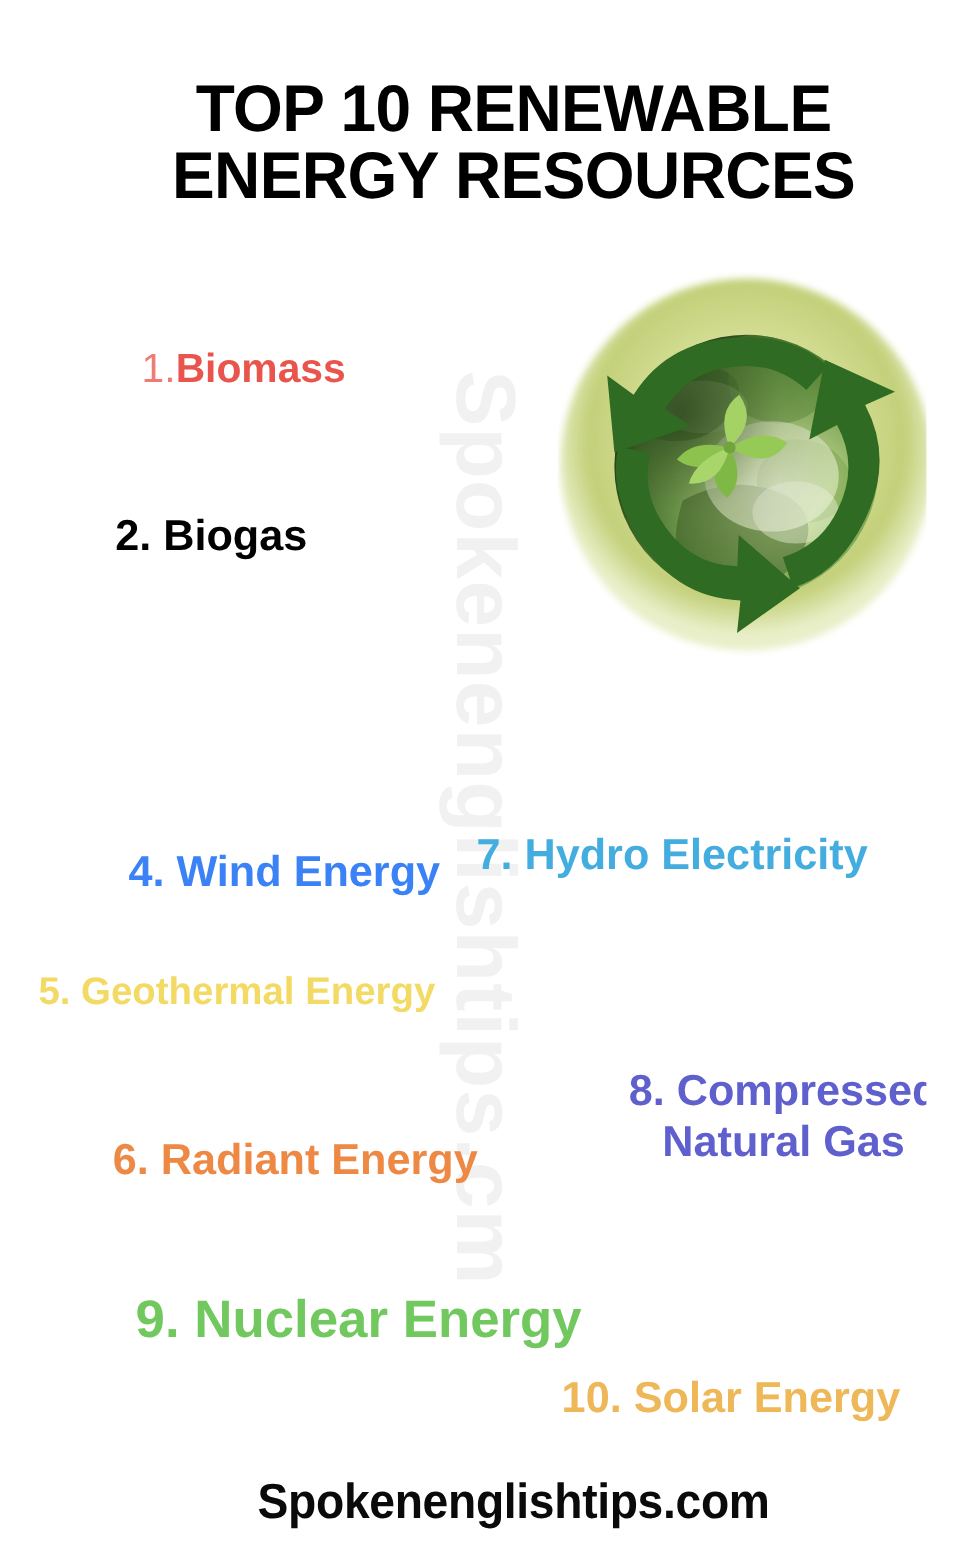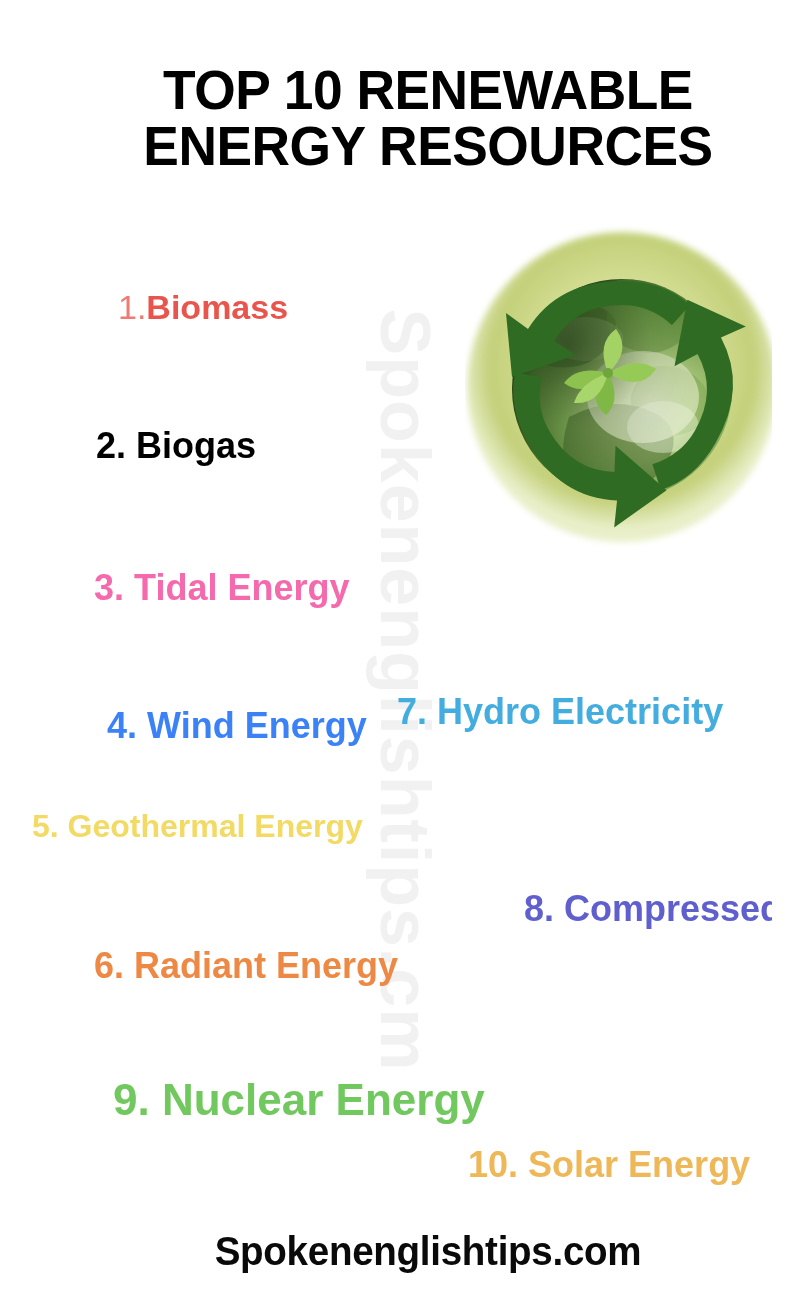--- a/index.html
+++ b/index.html
@@ -234,38 +234,35 @@
   </div>
 
   <div class="item item-1">
     <span class="num">1.</span><span>Biomass</span>
   </div>
 
   <div class="item item-2">
     <span class="num">2.</span>&nbsp;<span>Biogas</span>
   </div>
 
-  <div class="item item-3">
-    <span class="num">3.</span>&nbsp;<span>Tidal Energy</span>
-  </div>
 
   <div class="item item-7">
     <span class="num">7.</span>&nbsp;<span>Hydro Electricity</span>
   </div>
 
   <div class="item item-4">
     <span class="num">4.</span>&nbsp;<span>Wind Energy</span>
   </div>
 
   <div class="item item-5">
     <span class="num">5.</span>&nbsp;<span>Geothermal Energy</span>
   </div>
 
   <div class="item item-8">
-    <span class="num">8.</span>&nbsp;<span>Compressed</span><br>
+    <span class="num">8.</span>&nbsp;<span>Compressed</span><br><span>Natural Gas</span>
   </div>
 
   <div class="item item-6">
     <span class="num">6.</span>&nbsp;<span>Radiant Energy</span>
   </div>
 
   <div class="item item-9">
     <span class="num">9.</span>&nbsp;<span>Nuclear Energy</span>
   </div>
 

